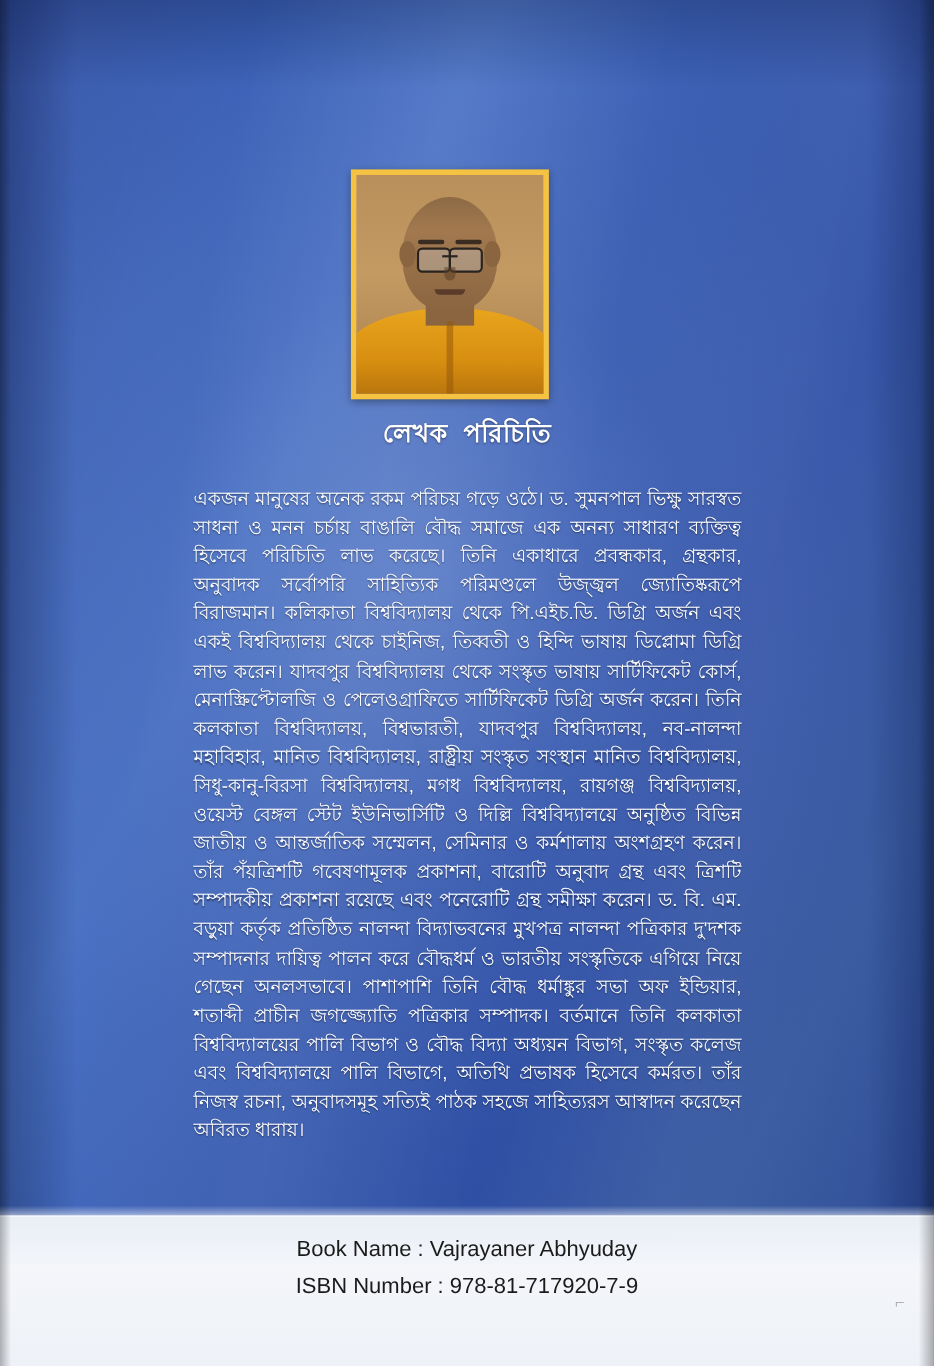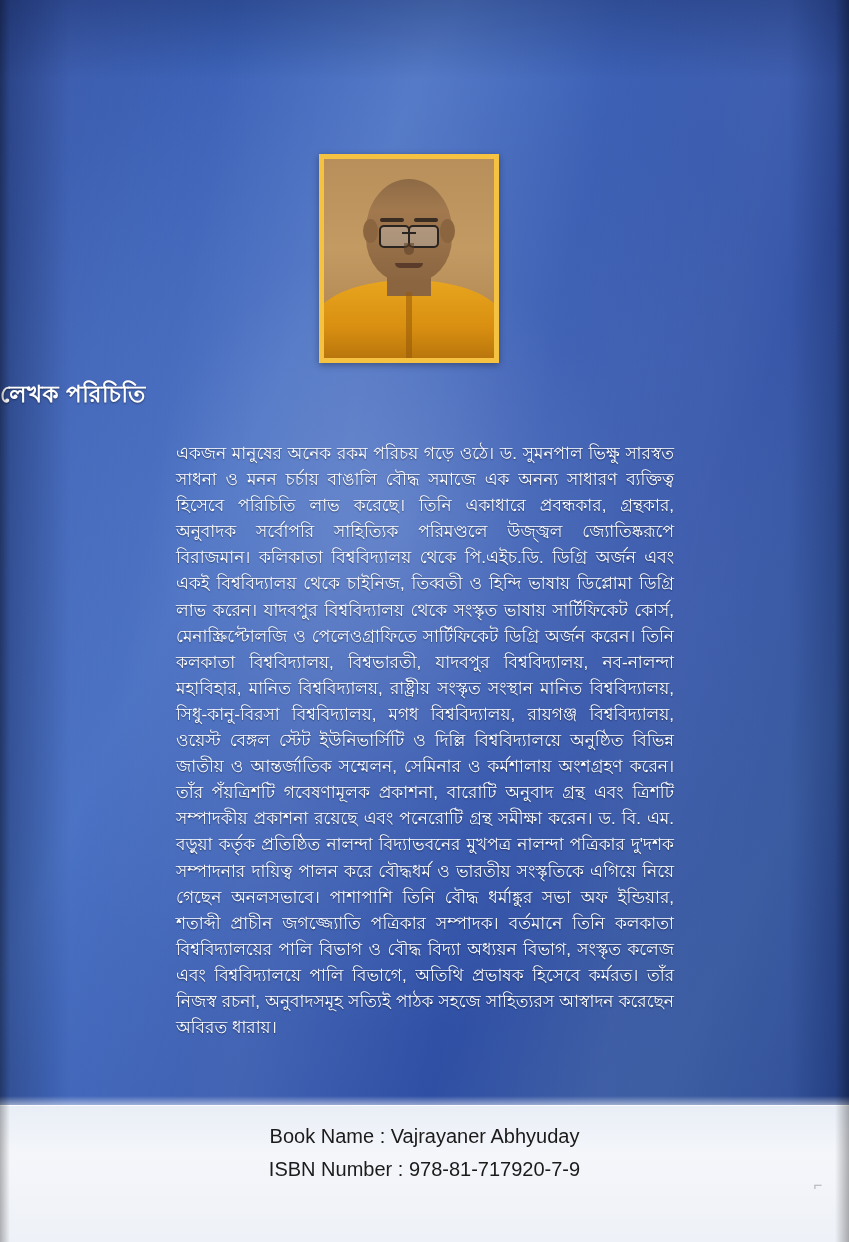--- a/index.html
+++ b/index.html
@@ -158,25 +158,27 @@
     bottom: 0;
     width: 6px; height: 66px;
     background: rgba(150,90,10,0.55);
   }
 
   
   .heading {
     position: absolute;
     left: 0; right: 0;
     top: 376px;
+    text-align: center;
     color: #ffffff;
     font-size: 23px;
     font-weight: bold;
     letter-spacing: 0.5px;
     text-shadow: 0 1px 2px rgba(0,0,0,0.45);
+    font-family: Liberation Mono, monospace;
   }
 
   
   .bio {
     position: absolute;
     left: 176px;
     top: 441px;
     width: 498px;
     color: #ffffff;
     font-size: 17px;

